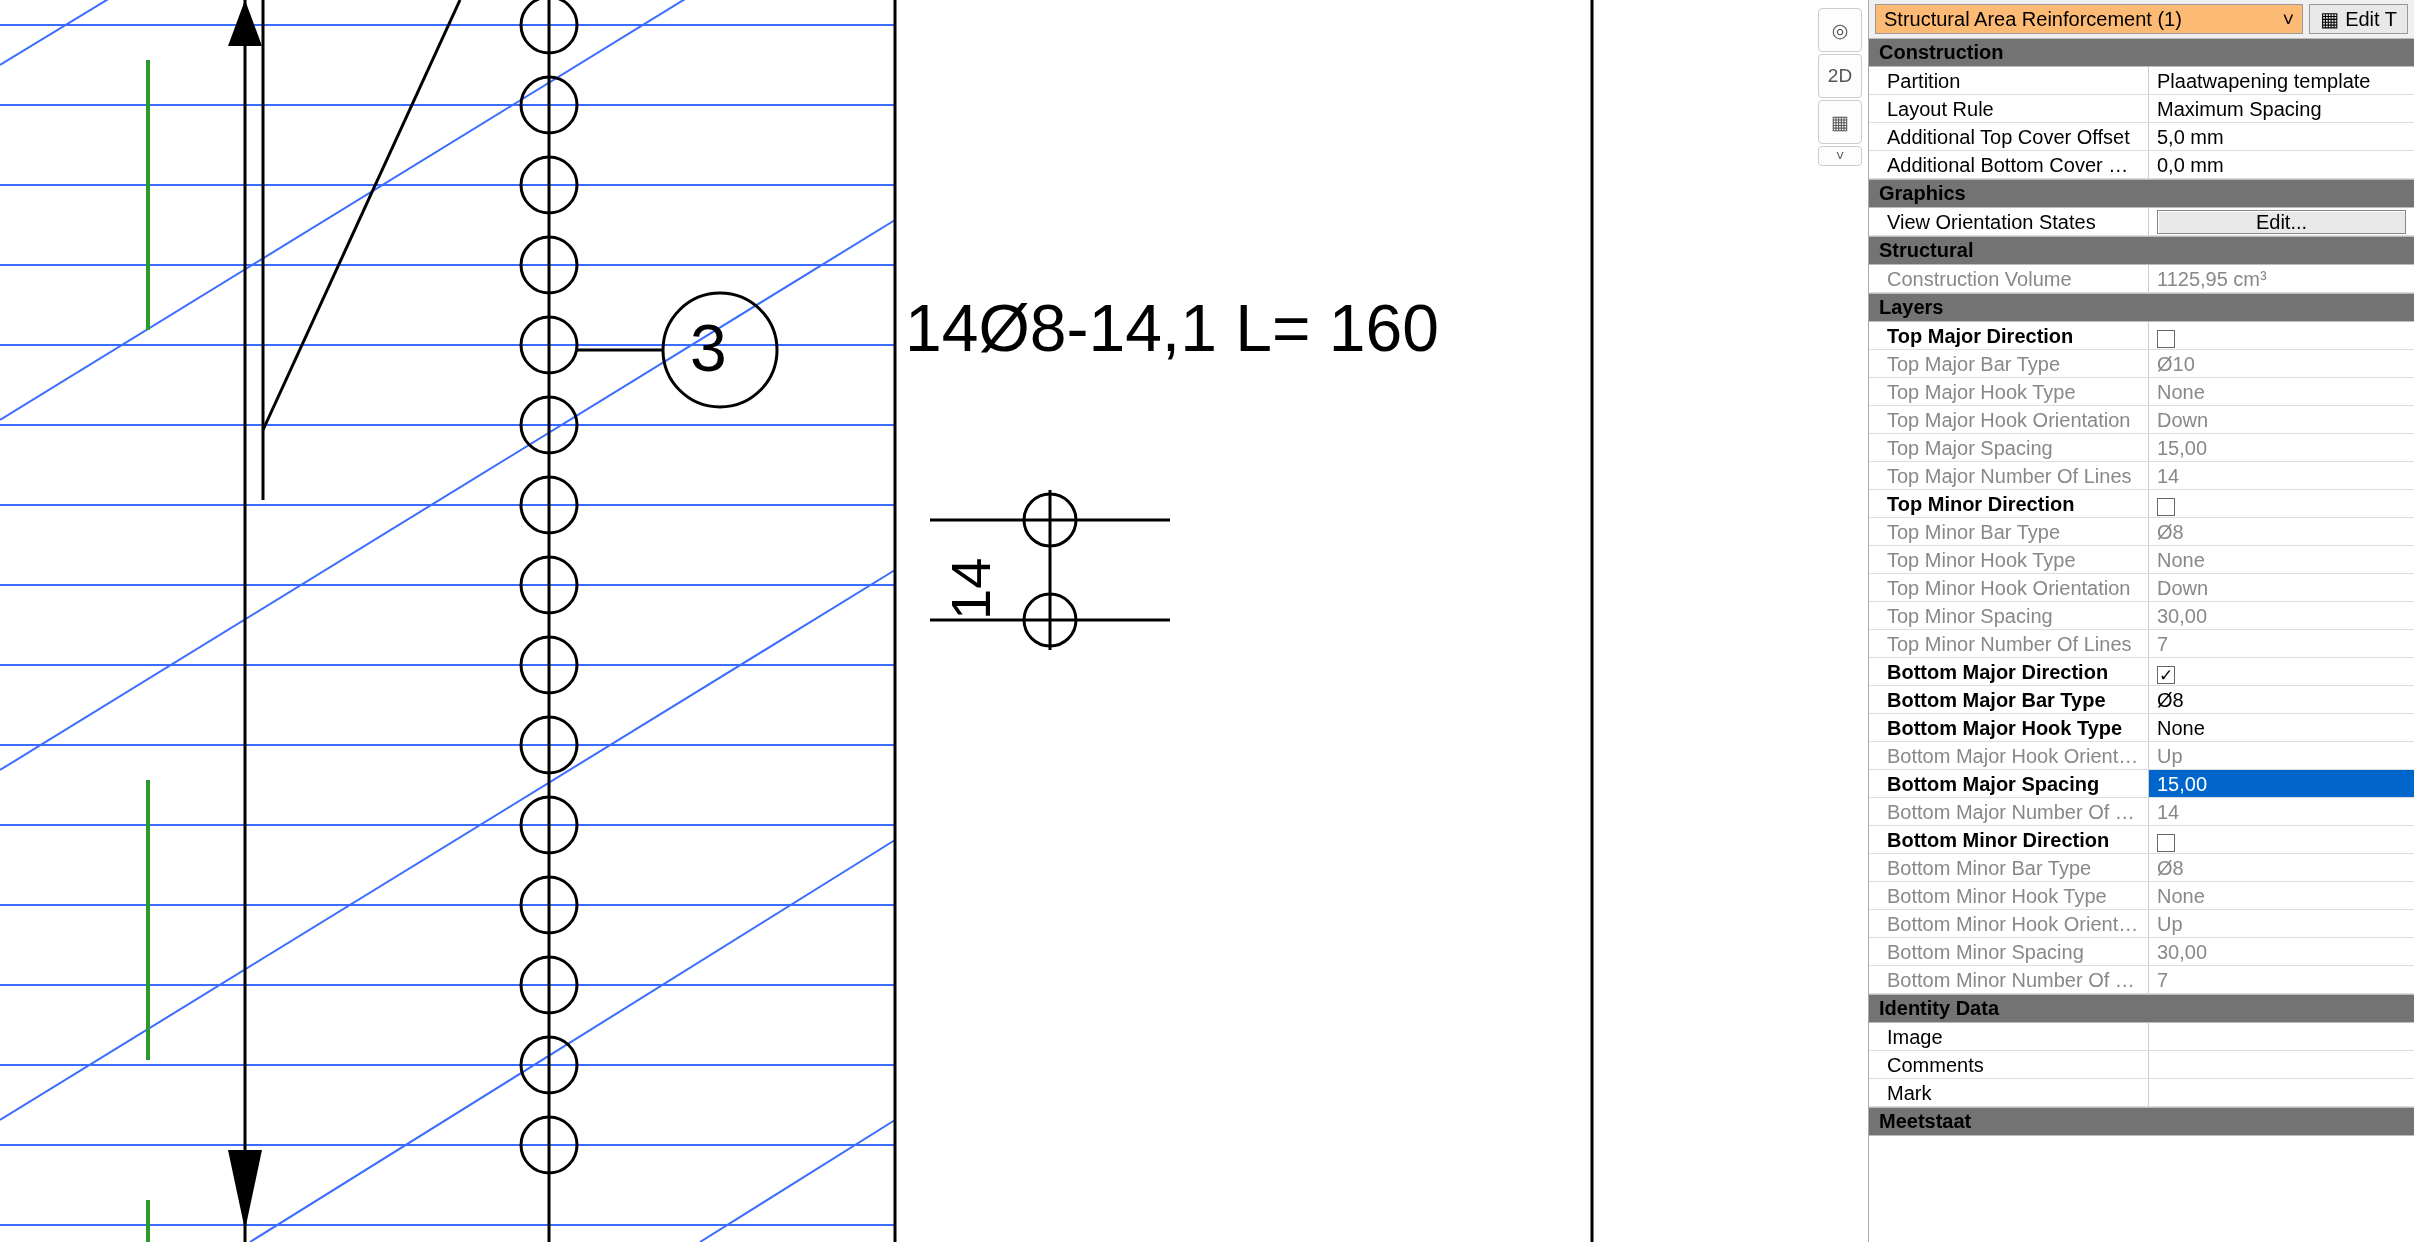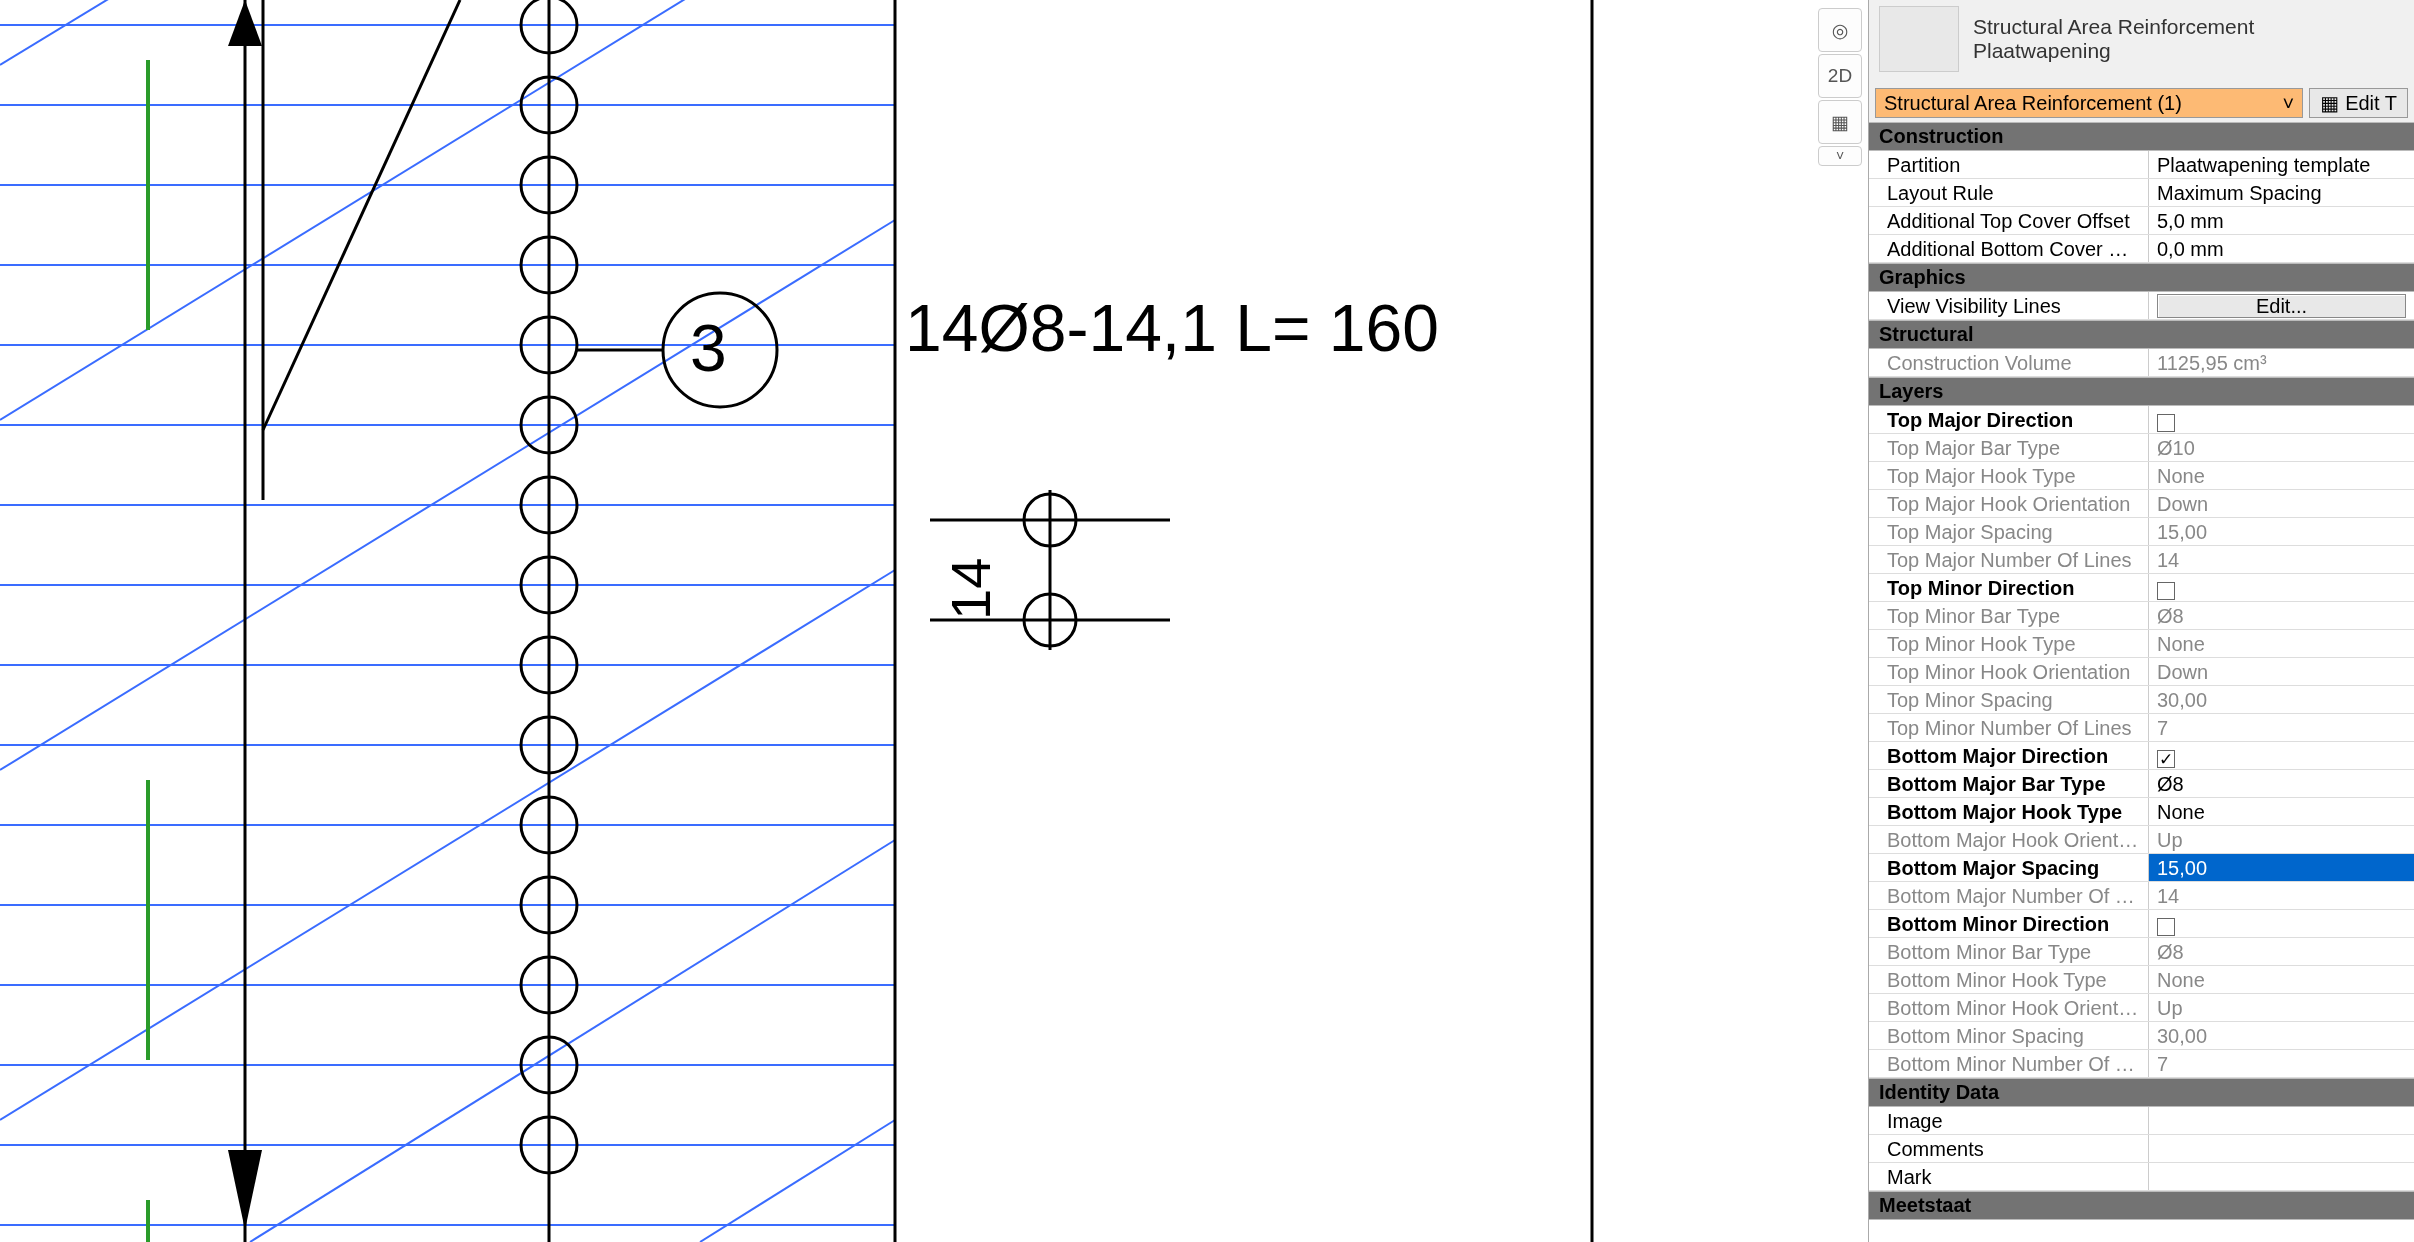--- a/index.html
+++ b/index.html
@@ -308,27 +308,20 @@
   <div class="nav-btn" style="height:20px;font-size:14px">
       <span>˅</span>
     </div>
 </div>
 
 <div class="scrollbar-left">
   <div class="scroll-arrow">˄</div>
 </div>
 
 <div class="panel">
-  <div class="type-header">
-    <div class="type-thumb"></div>
-    <div class="type-titles">
-      <div>Structural Area Reinforcement</div>
-      <div>Plaatwapening</div>
-    </div>
-  </div>
   <div class="type-selector-row">
     <div class="type-select">
       <span>Structural Area Reinforcement (1)</span>
       <span>˅</span>
     </div>
     <div class="edit-type-btn">
       <span>▦</span>
       <span>Edit T</span>
     </div>
   </div>
@@ -345,21 +338,21 @@
       <div class="prop-row">
         <div class="prop-label">Additional Top Cover Offset</div>
         <div class="prop-value">5,0 mm</div>
       </div>
       <div class="prop-row">
         <div class="prop-label">Additional Bottom Cover Offset</div>
         <div class="prop-value">0,0 mm</div>
       </div>
       <div class="group-header">Graphics</div>
       <div class="prop-row">
-        <div class="prop-label">View Visibility Lines</div>
+        <div class="prop-label">View Orientation States</div>
         <div class="prop-value"><span class="edit-button">Edit...</span></div>
       </div>
       <div class="group-header">Structural</div>
       <div class="prop-row">
         <div class="prop-label dim">Construction Volume</div>
         <div class="prop-value dim">1125,95 cm³</div>
       </div>
       <div class="group-header">Layers</div>
       <div class="prop-row">
         <div class="prop-label bold">Top Major Direction</div>

